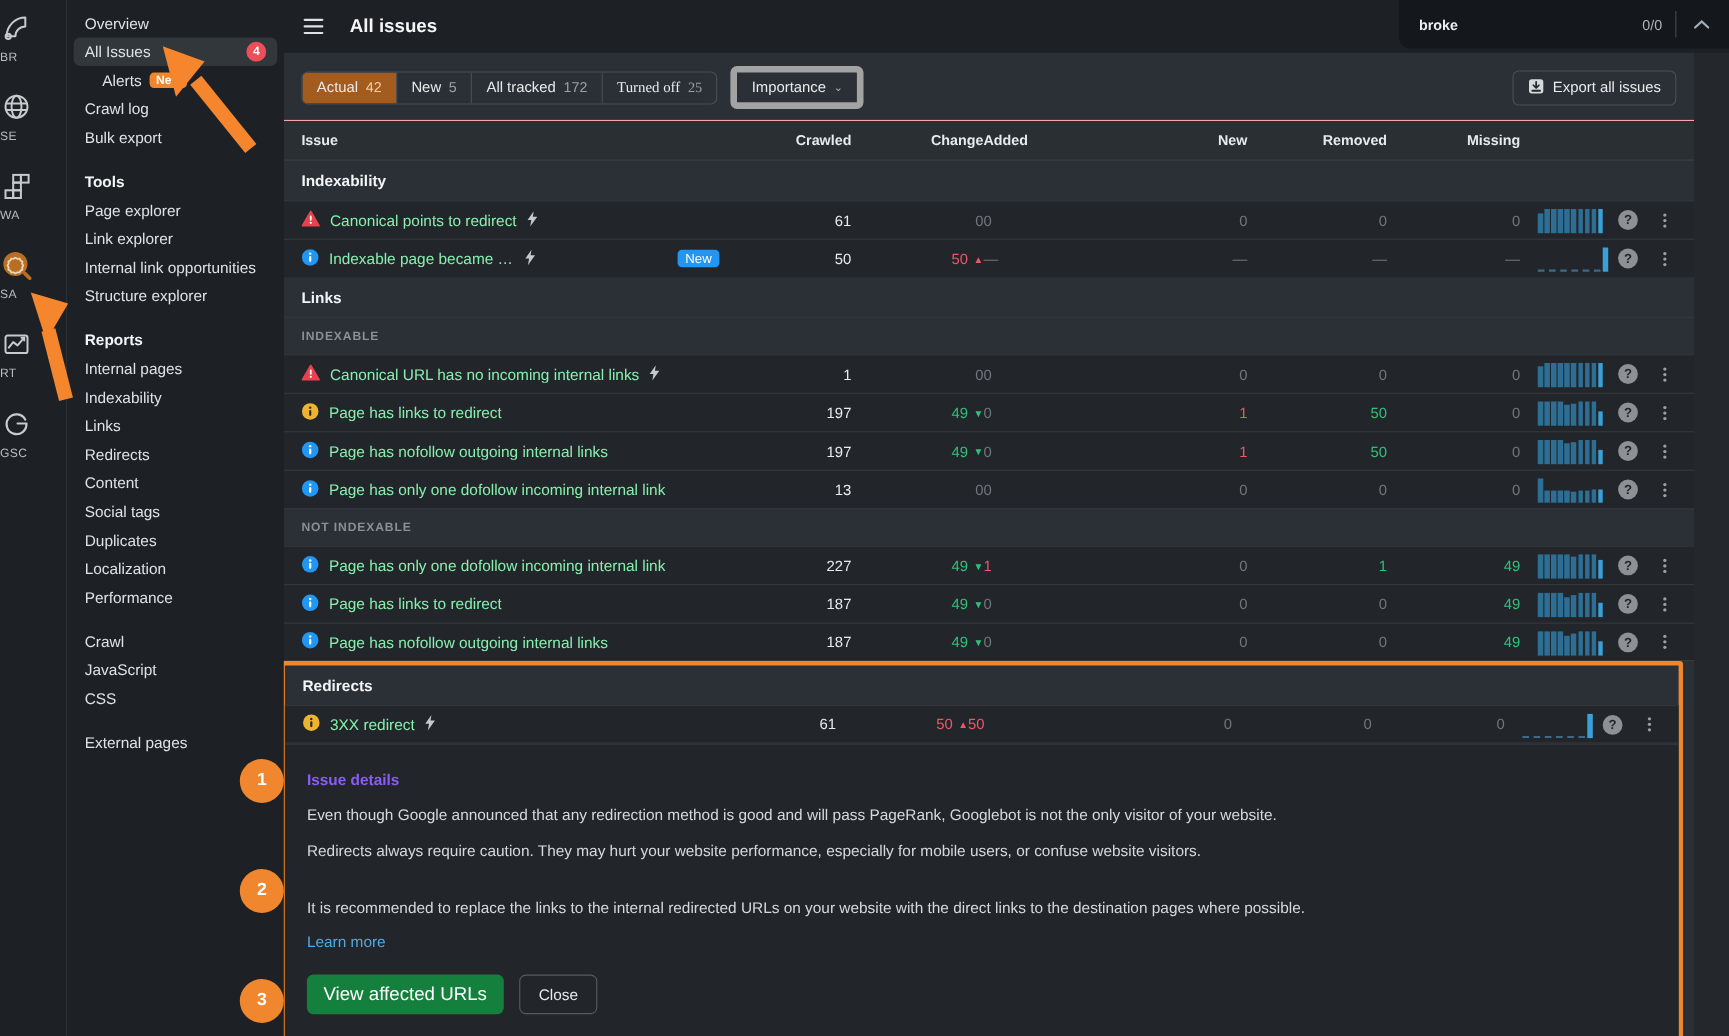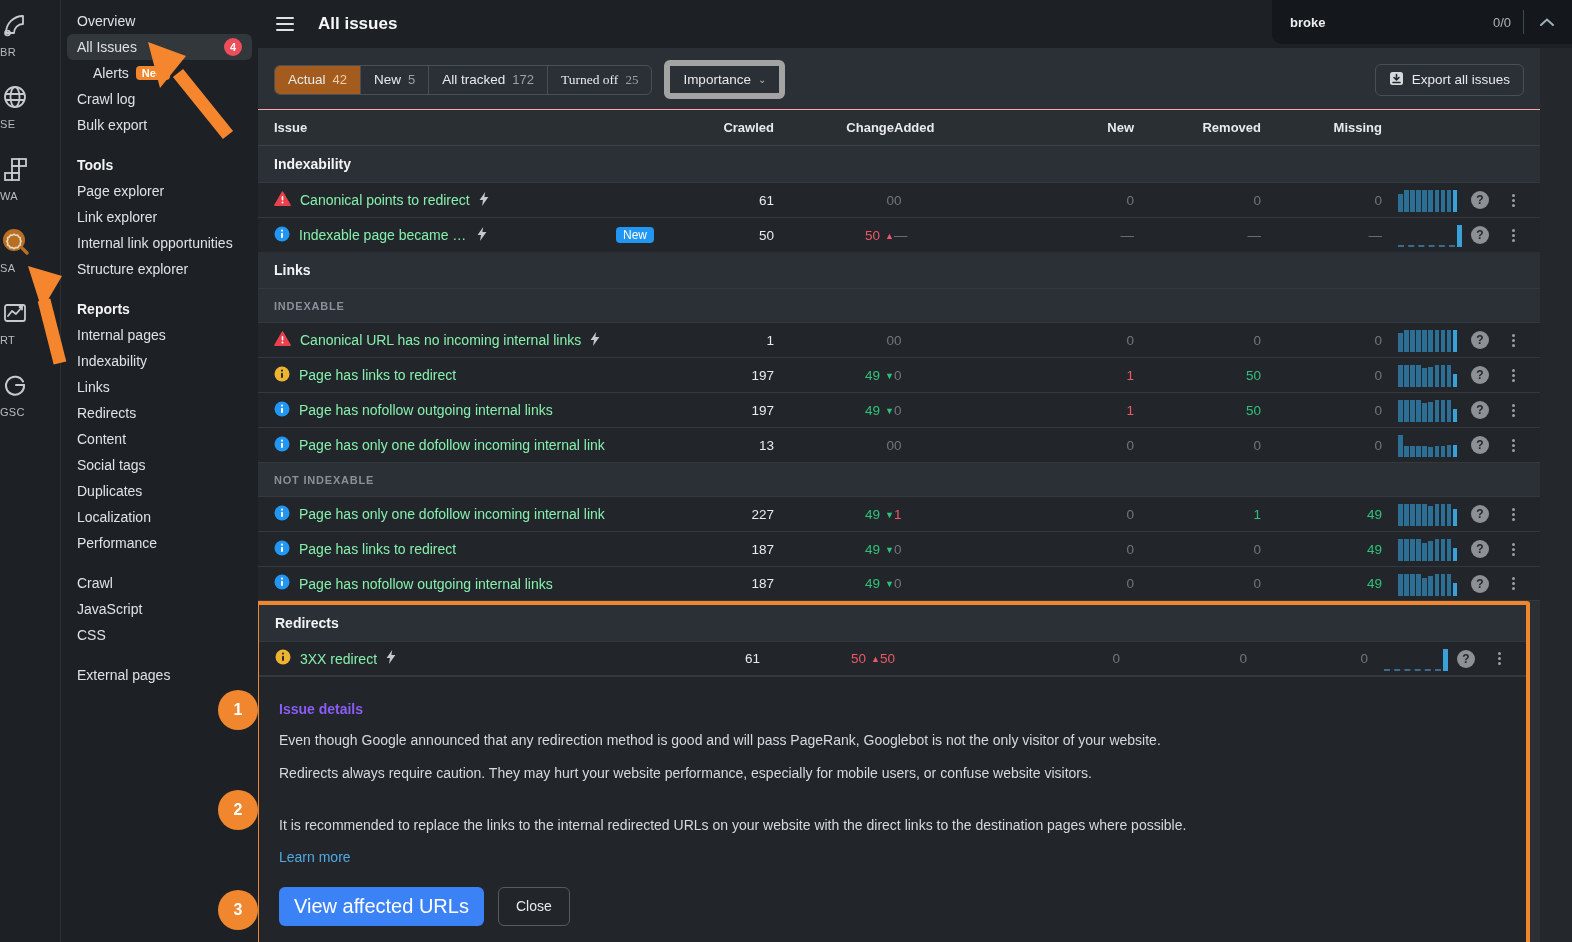--- a/index.html
+++ b/index.html
@@ -100,21 +100,21 @@
 
   
   .highlight-box { position:relative; margin:0 10px 0 -3px; border:4px solid #f0862d; border-radius:3px;
     background:#2b3036; }
   .details { background:#22262b; border-top:1px solid #34393e; padding:24px 20px 22px; }
   .details h3 { font-size:14px; color:#8b5cf6; margin-bottom:13px; }
   .details p { font-size:14px; color:#d6d9dc; margin-bottom:13px; line-height:1.45; }
   .details .gap { height:18px; }
   .learn-link { color:#51a9e3; font-size:14px; text-decoration:none; display:inline-block; margin-bottom:22px; cursor:pointer; }
   .btn-row { display:flex; gap:14px; }
-  .btn-orange { background:#3b82f6; border:none; color:#fff; font-size:20px; padding:8px 15px;
+  .btn-orange { background:#15803d; border:none; color:#fff; font-size:17px; padding:8px 15px;
     border-radius:6px; cursor:pointer; font-family:inherit; }
   .btn-ghost { background:transparent; border:1px solid #565b60; color:#e8eaec; font-size:14px;
     padding:8px 17px; border-radius:6px; cursor:pointer; font-family:inherit; }
   .step-circle { position:absolute; left:-41px; width:40px; height:40px; border-radius:50%;
     background:#f0862d; color:#fff; font-weight:bold; font-size:16px;
     display:flex; align-items:center; justify-content:center; z-index:6; }
 
   .annot { position:absolute; z-index:8; pointer-events:none; }
 </style>
 </head>

